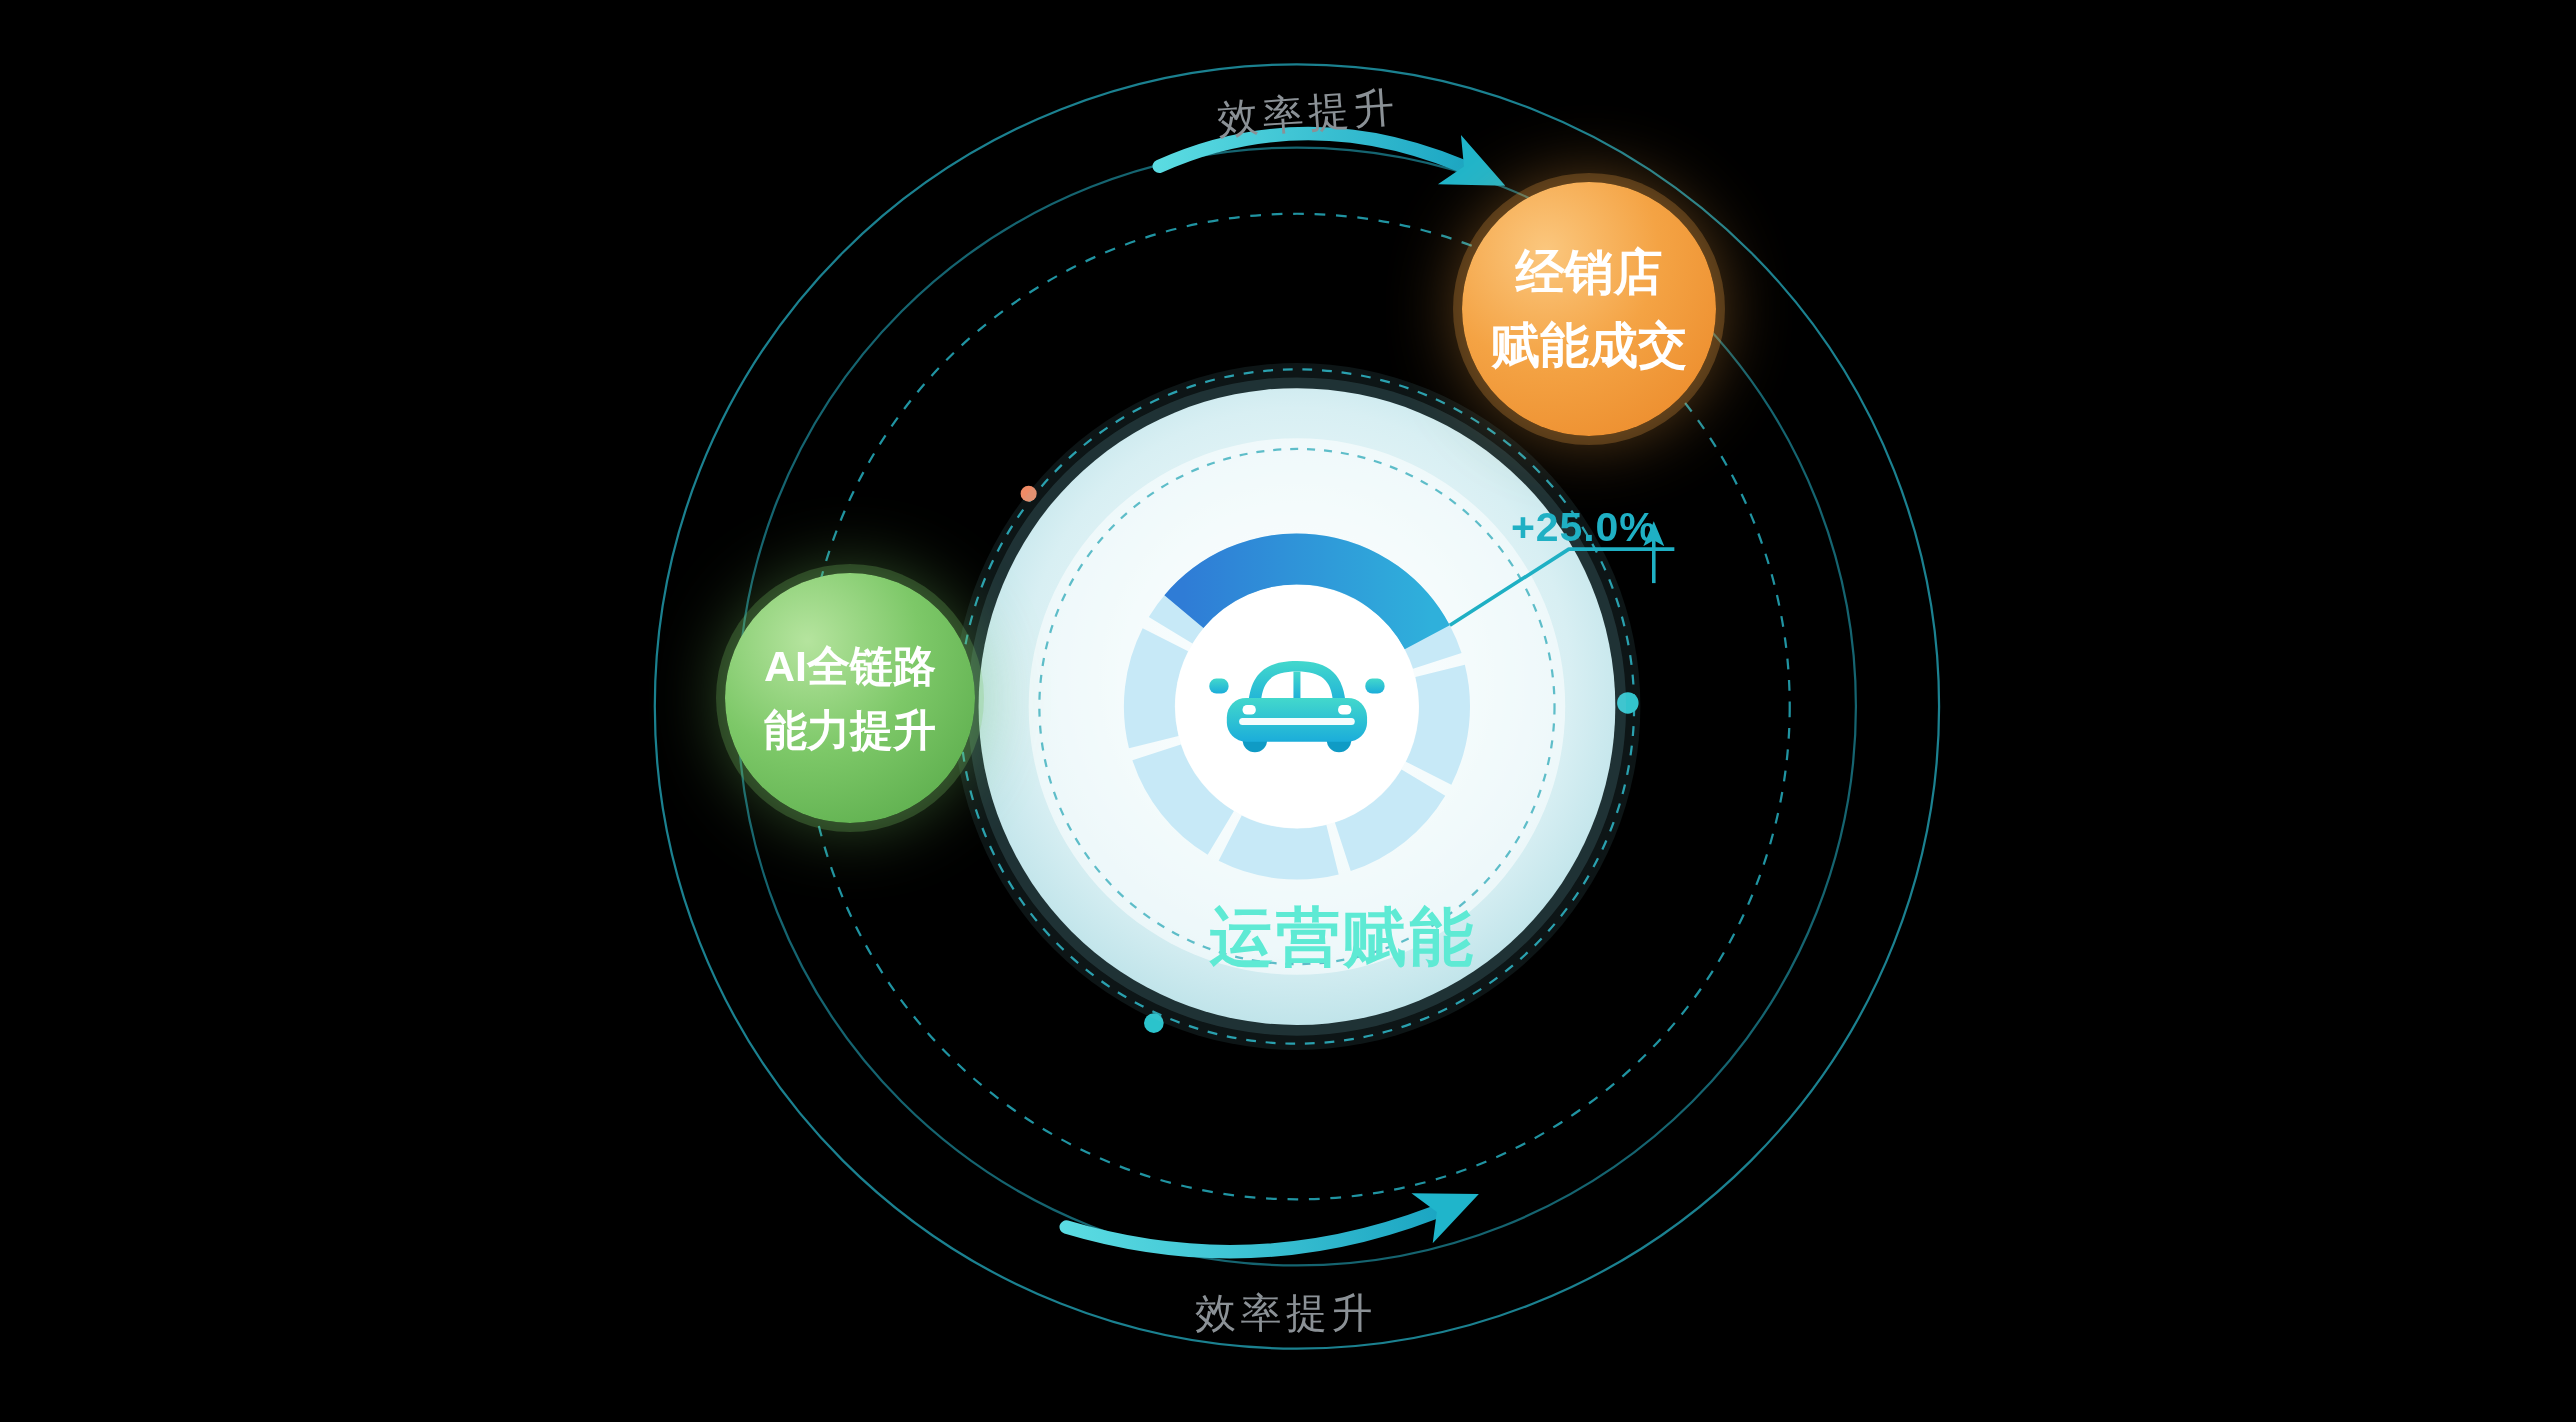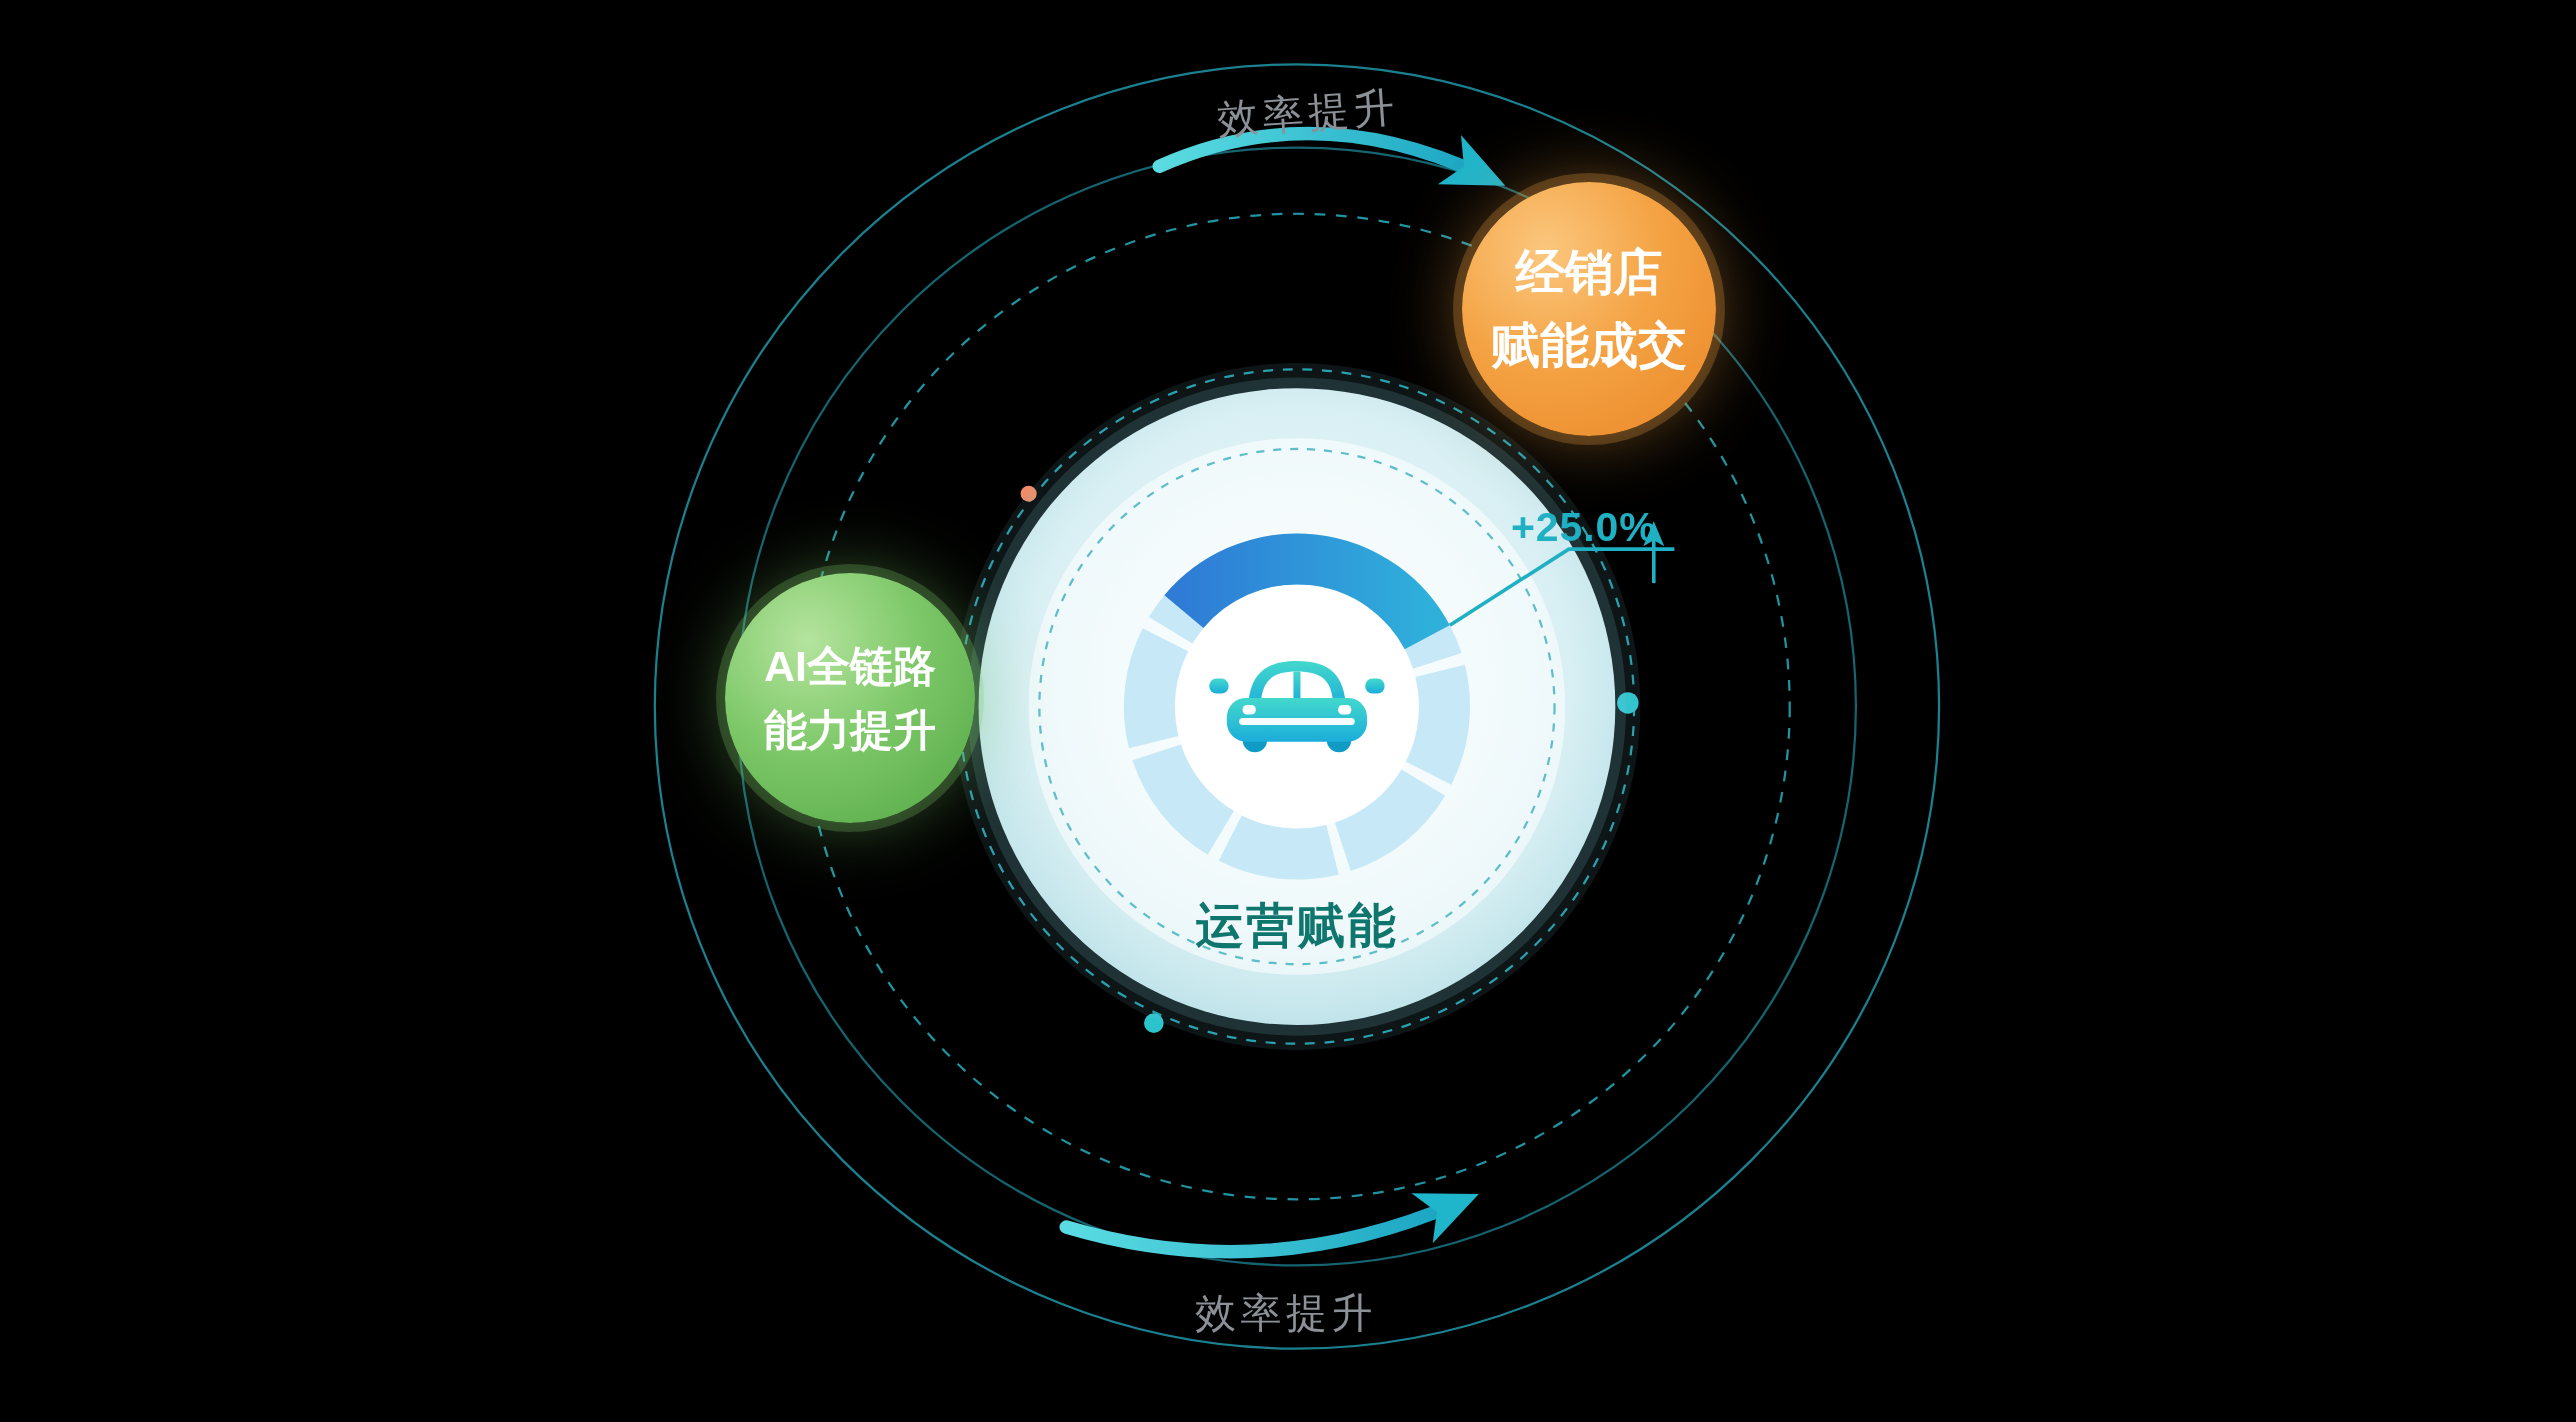--- a/index.html
+++ b/index.html
@@ -26,22 +26,22 @@
     background: radial-gradient(circle at 33% 27%, #B5E49E 0%, #7DC868 45%, #53A645 100%);
     box-shadow: 0 0 0 9px rgba(125,200,104,0.25), 0 0 72px rgba(125,200,104,0.45);
   }
   #bubble-nev {
     left:1502px; top:907px; width:283px; height:283px; font-size:45px;
     background: radial-gradient(circle at 35% 28%, #93AAFF 0%, #5F7BF4 48%, #3B52D6 100%);
     box-shadow: 0 0 0 10.7px rgba(130,150,255,0.30), 0 0 81px rgba(110,135,255,0.50);
   }
 
   .center-label {
-    position:absolute; left:1118px; top:894px; width:358px; text-align:center;
-    font-size:48px; font-weight:700; color:#0f766e; letter-spacing:2.7px;
+    position:absolute; left:1118px; top:894px; width:358px; text-align:right;
+    font-size:64px; font-weight:700; color:#5eead4; letter-spacing:2.7px;
   }
   .metric-label {
     position:absolute; left:1474px; top:504px;
     font-size:41px; font-weight:600; color:#1FB0C4; letter-spacing:0.9px;margin-left:37px;
   }
   .orbit-label {
     position:absolute; font-size:41px; color:#8B9196; letter-spacing:4.5px; width:286px; text-align:center;
   }
   #orbit-label-top { left:1165px; top:86px; transform:rotate(-4deg); }
   #orbit-label-bottom { left:1143px; top:1286px; }

